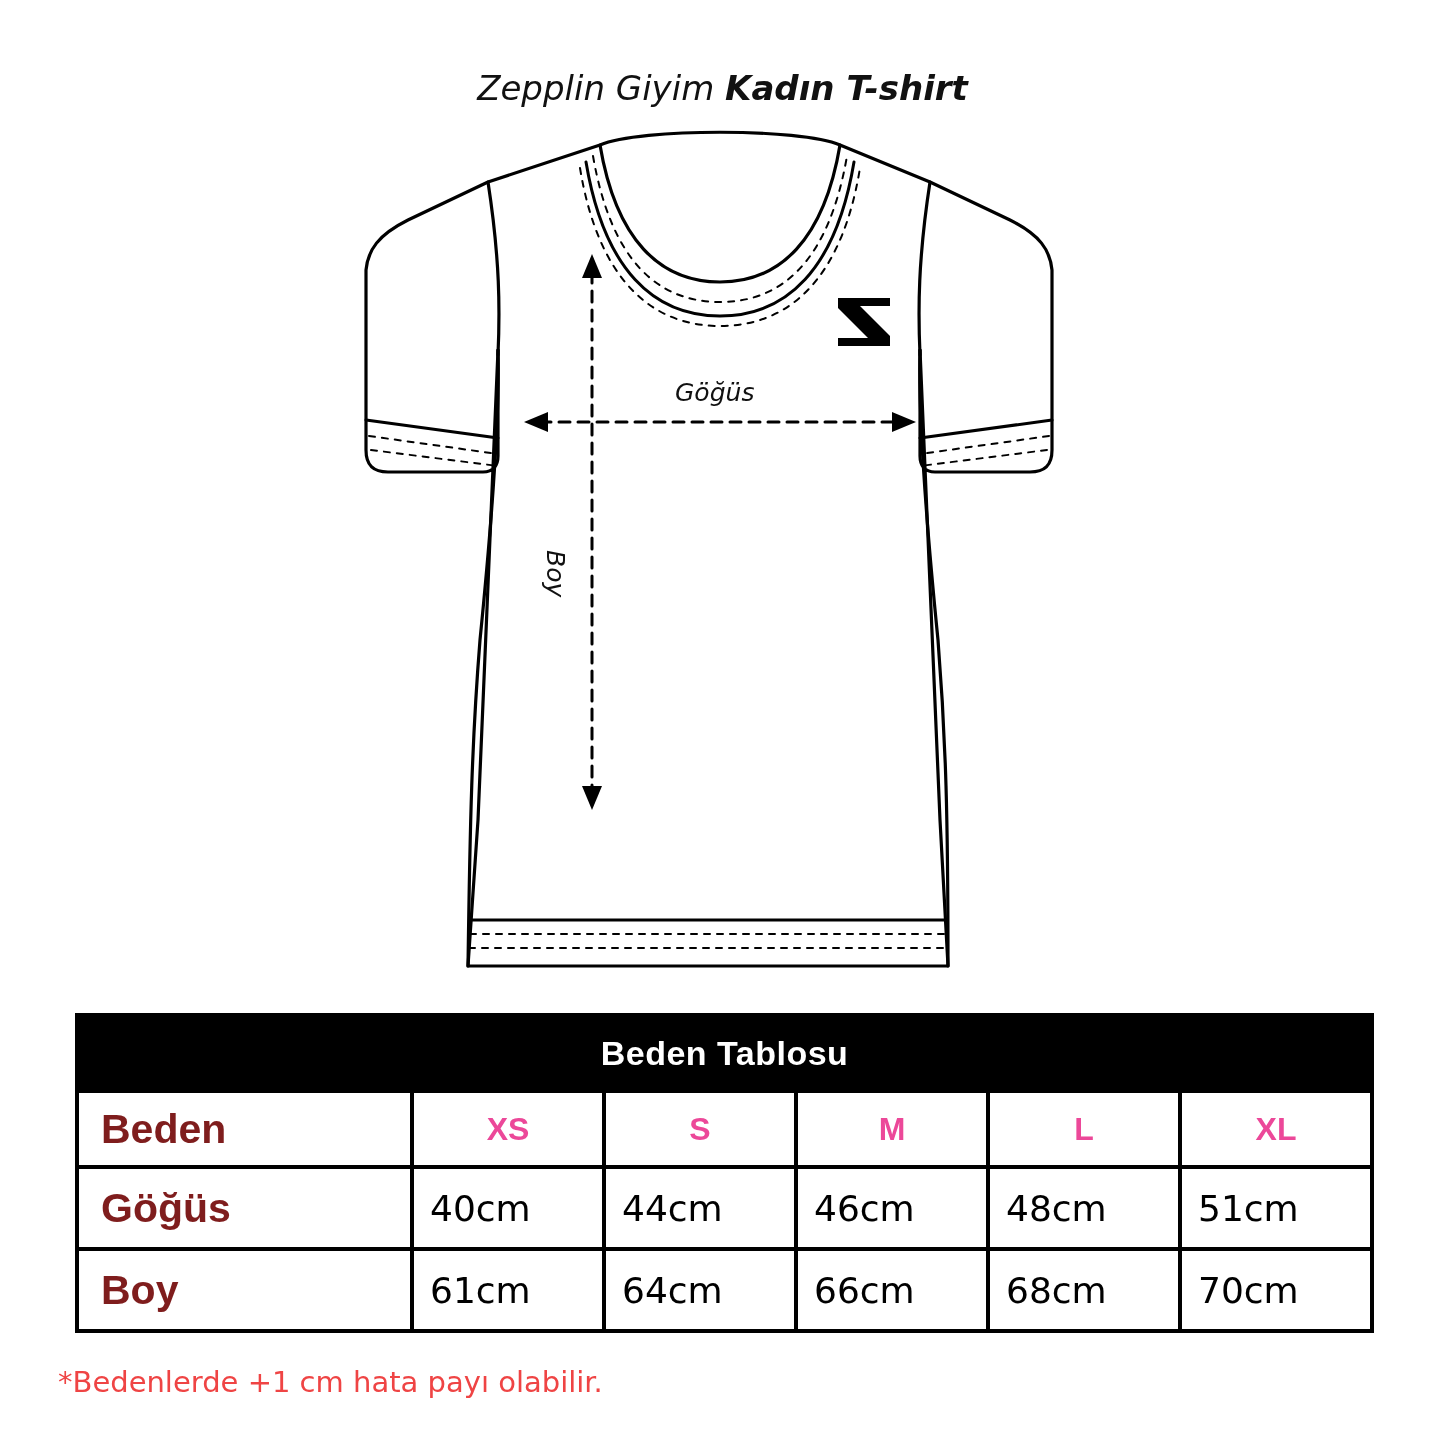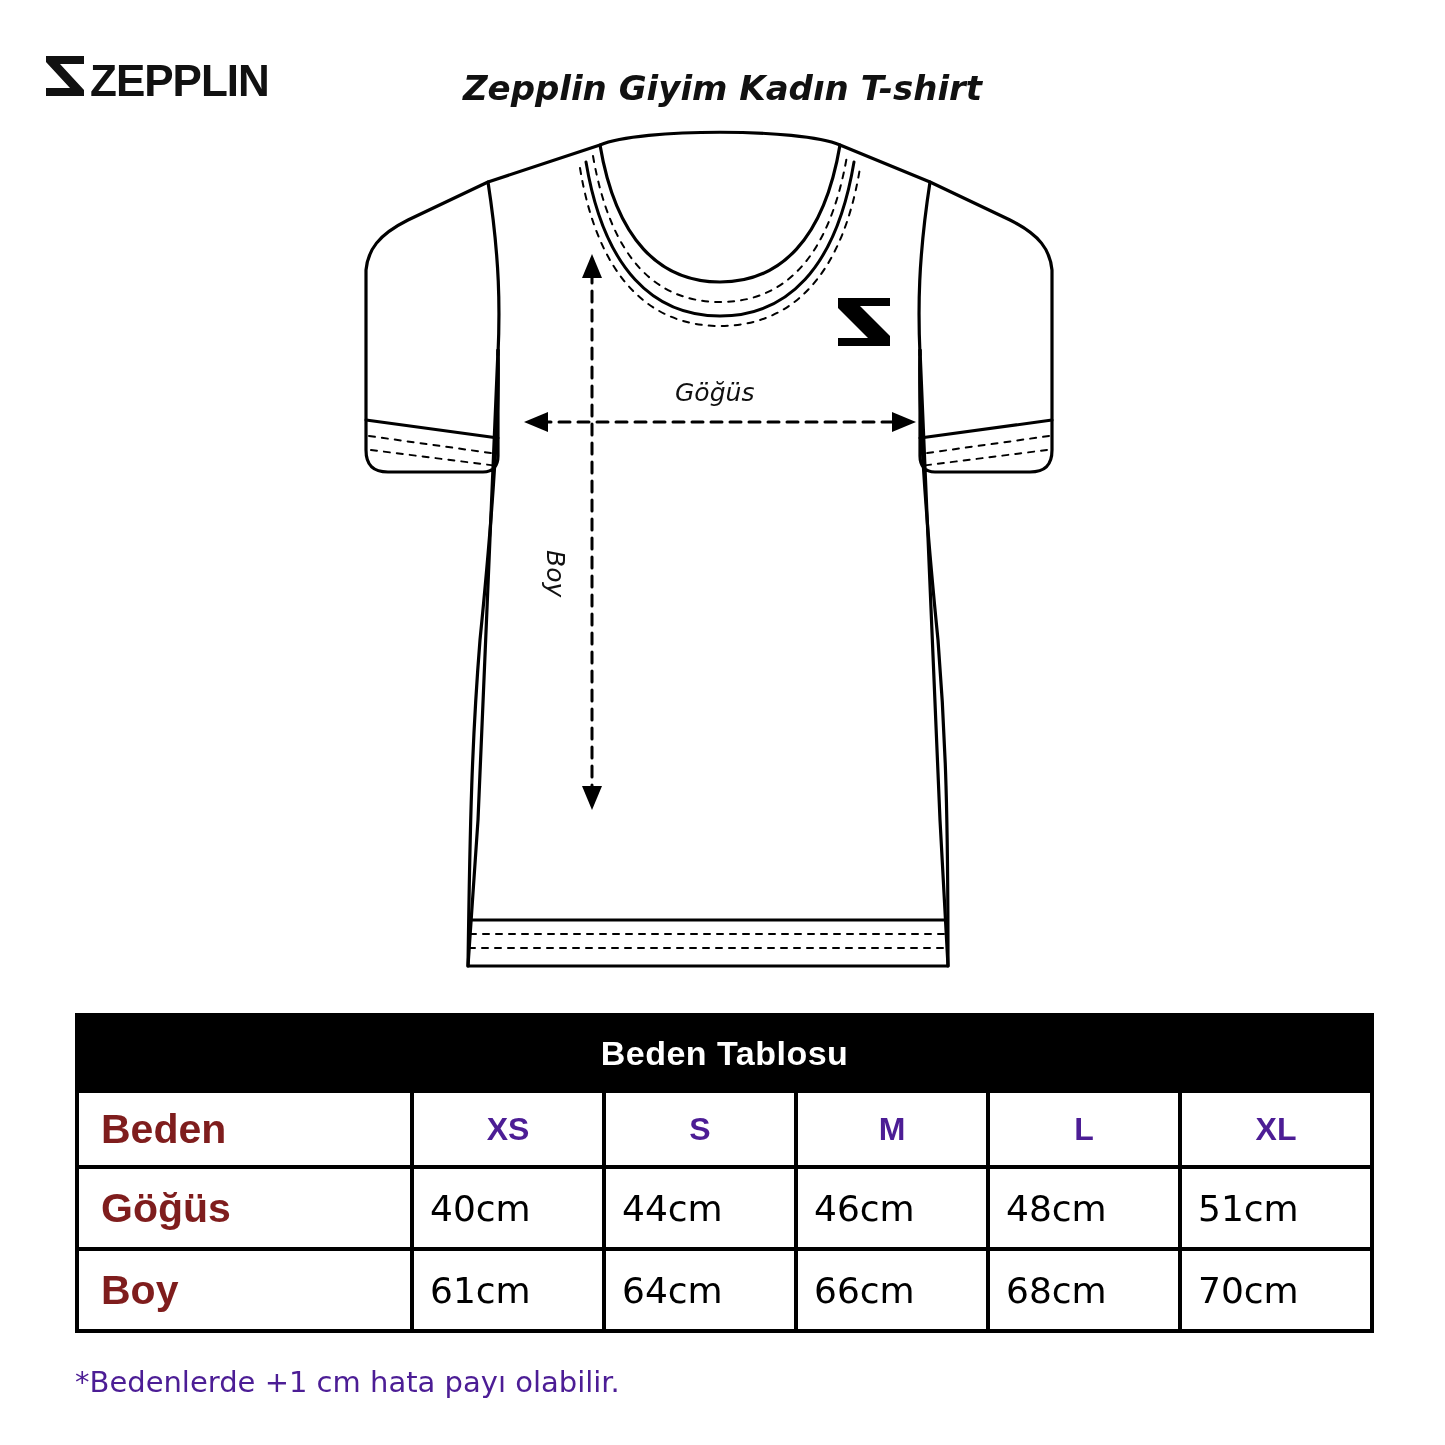--- a/index.html
+++ b/index.html
@@ -44,21 +44,21 @@
     left: 0;
     top: 68px;
     width: 1445px;
     text-align: center;
     font-family: "DejaVu Sans", sans-serif;
     font-size: 34px;
     font-style: italic;
     color: #111111;
     white-space: nowrap;
   }
-  .header-title .t-light { font-weight: bold; text-align: right; }
+  .header-title .t-light { font-weight: normal; text-align: right; }
   .header-title .t-bold  { font-weight: bold; text-align: center; }
 
   
   .illustration {
     position: absolute;
     left: 0;
     top: 120px;
     width: 1445px;
     height: 880px;
   }
@@ -118,56 +118,48 @@
     font-size: 41px;
     color: #7f1d1d;
     padding-left: 22px !important;
     text-align: left;
     height: 78px;
   }
   .cell-size {
     font-family: "Liberation Sans", sans-serif;
     font-weight: bold;
     font-size: 32px;
-    color: #4c1d95;
+    color: #ec4899;
     text-align: center;
   }
   .cell-value {
     font-family: "DejaVu Sans", sans-serif;
     font-size: 36px;
     color: #000000;
     text-align: left;
     padding-left: 16px !important;
     height: 78px;
   }
   .col-label { width: 335px; }
   .col-size  { width: 192px; }
 
   .footnote {
     position: absolute;
-    left: 75px;
+    left: 58px;
     top: 1365px;
     font-family: "DejaVu Sans", sans-serif;
     font-size: 29px;
-    color: #4c1d95;
+    color: #ef4444;
   }
 </style>
 </head>
 <body>
 
 <div class="header">
 
-  <div class="brand-logo">
-    <span class="zmark">
-      <svg width="46" height="48" viewBox="0 0 46 48" aria-hidden="true">
-        <polygon points="4,4 42,4 42,12 18,12 42,38 42,44 4,44 4,36 28,36 4,10" fill="#111111"></polygon>
-      </svg>
-    </span>
-    <span>ZEPPLIN</span>
-  </div>
 
   <div class="header-title">
     <span class="t-light">Zepplin Giyim </span><span class="t-bold">Kadın T-shirt</span>
   </div>
 </div>
 
 <div class="illustration">
 
   <svg width="1445" height="880" viewBox="0 0 1445 880" aria-hidden="true">
     <g fill="none" stroke="#000000" stroke-width="3.2" stroke-linejoin="round" stroke-linecap="round">

